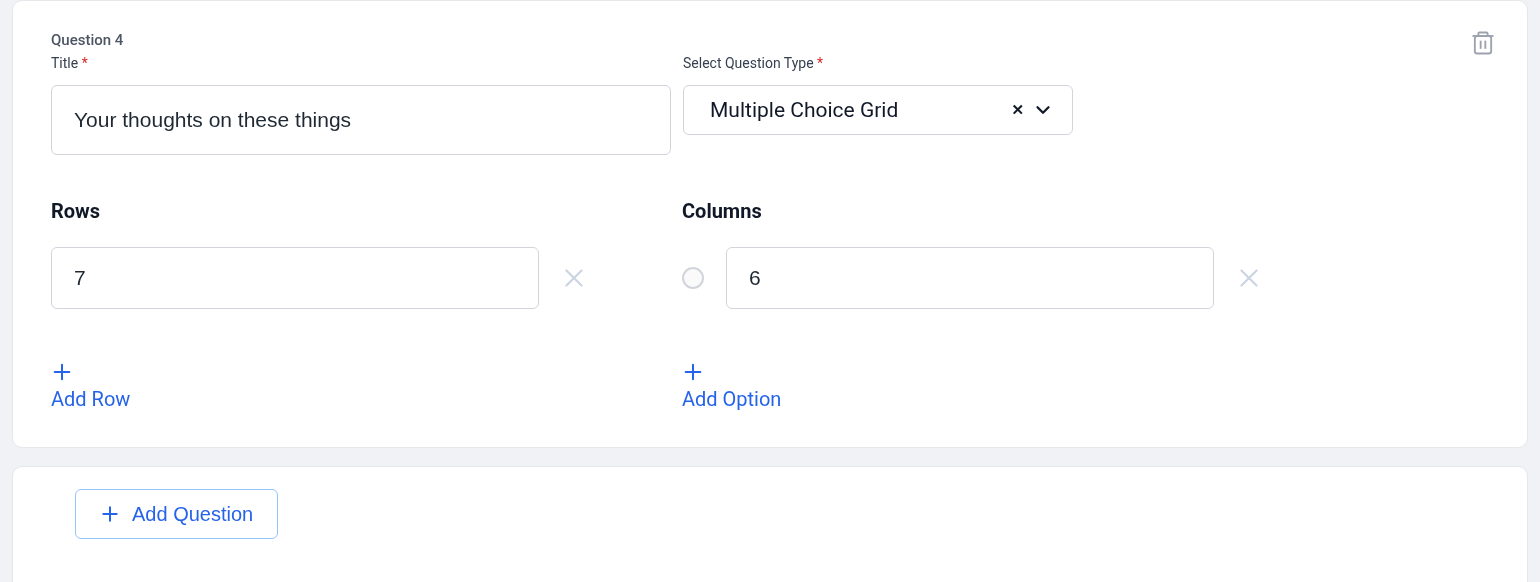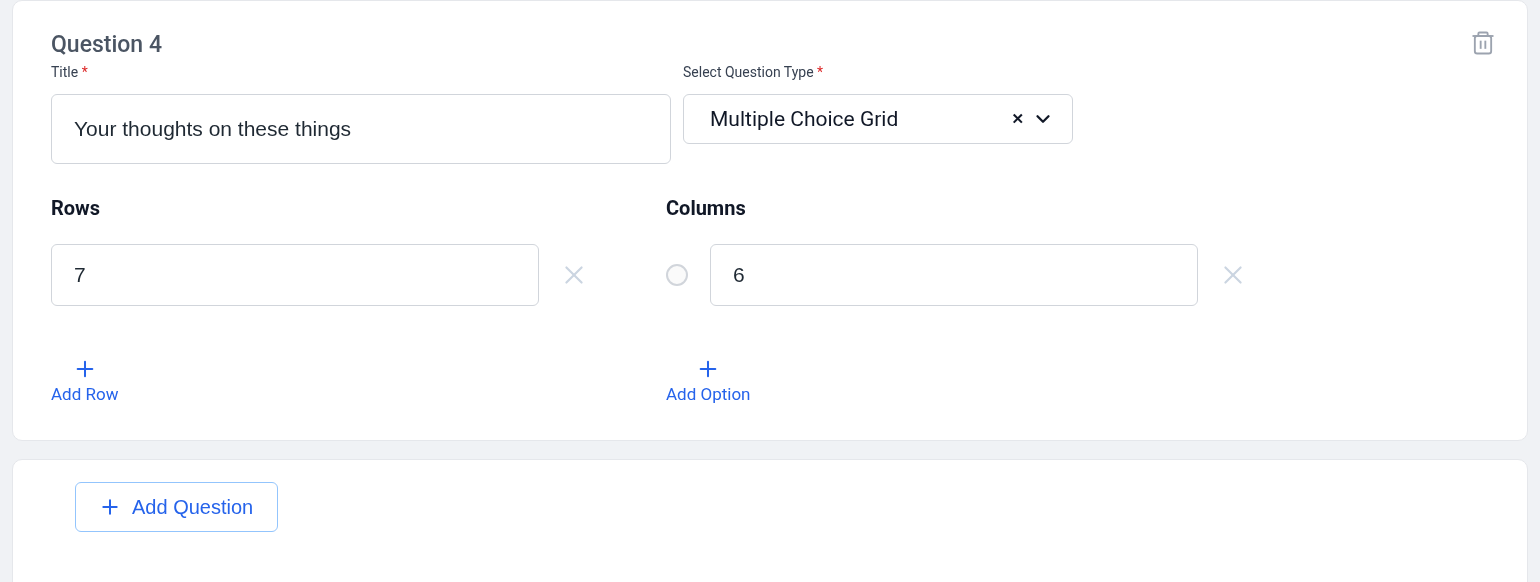--- a/index.html
+++ b/index.html
@@ -23,21 +23,21 @@
     margin: 0 0 18px 0;
   }
   .card2 {
     background: #ffffff;
     border: 1px solid #e5e7eb;
     border-radius: 10px;
     padding: 22px 38px 60px 38px;
     position: relative;
   }
   .question-title {
-    font-size: 23px;
+    font-size: 15px;
     color: #4b5563;
     font-weight: 500;
     margin-bottom: 6px;
   }
   .row-top {
     display: flex;
     gap: 12px;
   }
   .col-left, .col-right { }
   .col-left { flex: 0 0 620px; }
@@ -83,22 +83,22 @@
   .chevron {
     width: 22px;
     height: 22px;
     display:flex;
     align-items:center;
     justify-content:center;
   }
 
   .row-grids {
     display: flex;
-    margin-top: 32px;
-    gap: 0;
+    margin-top: 44px;
+    gap: 16px;
   }
   .grid-col {
     flex: 0 0 615px;
     margin-right: 0;
   }
   .grid-col + .grid-col { flex: 1; }
   .section-label {
     font-size: 20px;
     font-weight: 700;
     color: #111827;
@@ -133,23 +133,23 @@
     width: 22px;
     height: 22px;
     border: 2px solid #d1d5db;
     border-radius: 50%;
     background: #fafafa;
     flex-shrink: 0;
   }
   .add-link {
     display: inline-flex;
     flex-direction: column;
-    align-items: center;
+    align-items: flex-start;
     color: #2563eb;
-    font-size: 17px;
+    font-size: 20px;
     cursor: pointer;
     gap: 4px;
   }
   .add-link .plus {
     width: 22px;
     height: 22px;
     color: #2563eb;
   }
 
   .trash-btn {

